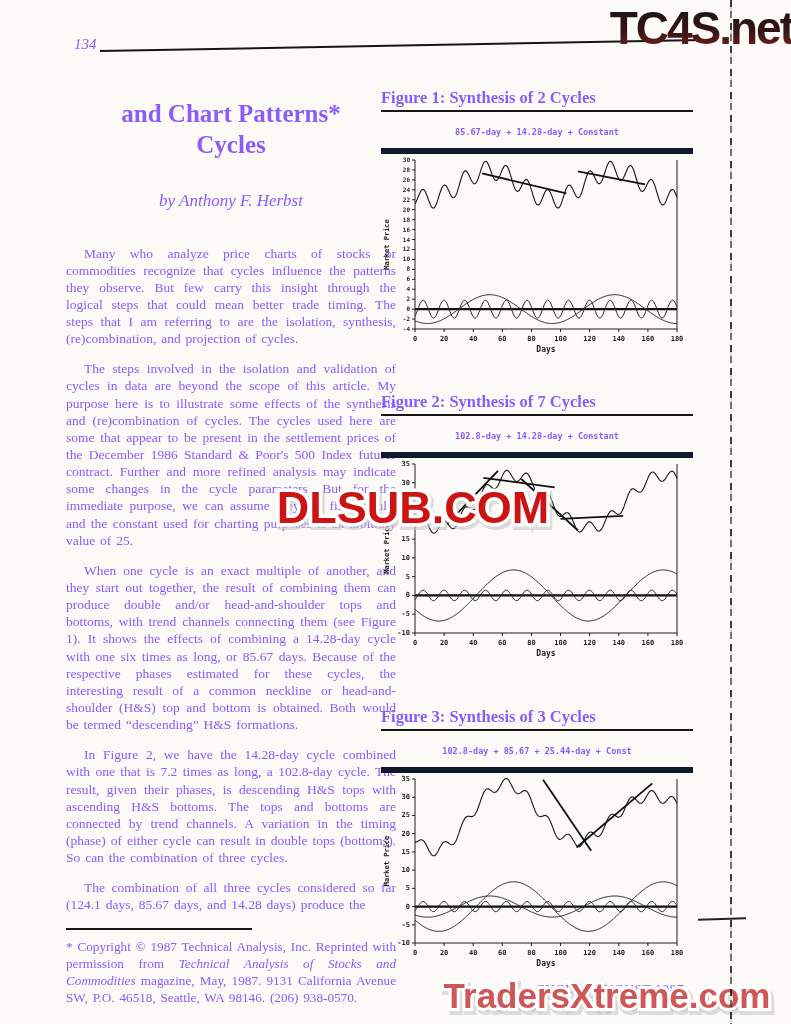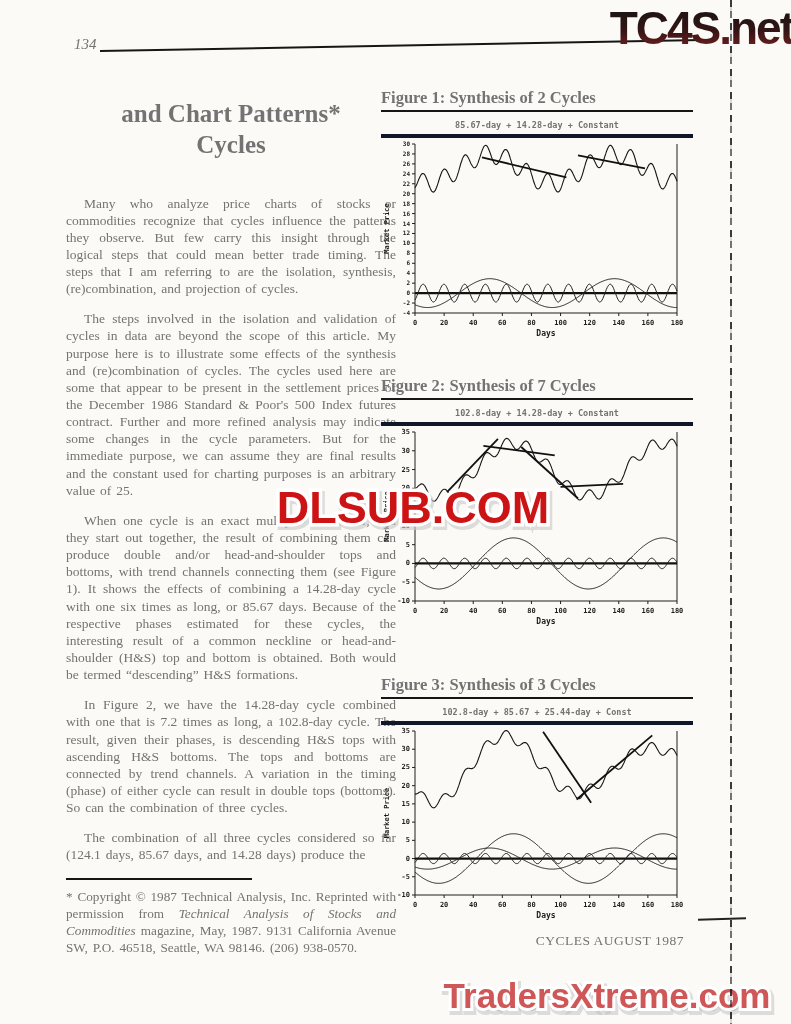--- a/index.html
+++ b/index.html
@@ -1,39 +1,39 @@
 <!DOCTYPE html>
 <html><head>
 <meta charset="utf-8">
 <style>
   html,body{margin:0;padding:0;background:#dedede;}
   .page{position:relative;width:791px;height:1024px;background:#fbfaf6;overflow:hidden;
-        font-family:"Liberation Serif",serif;color:#737373;}
+        font-family:"Liberation Serif",serif;color:#8b5cf6;}
   
   .page-number{position:absolute;left:74px;top:36px;font-size:15px;font-style:italic;}
   .header-title{position:absolute;left:428px;top:20px;font-size:26px;font-weight:bold;
         font-style:italic;letter-spacing:1px;white-space:nowrap;}
   .header-rule{position:absolute;left:100px;top:50px;width:602px;height:2px;background:#161616;
         transform:rotate(-1.05deg);transform-origin:left center;}
   
   .article{position:absolute;left:66px;top:92px;width:330px;}
   .article-title{font-size:25px;font-weight:bold;text-align:center;line-height:1.25;margin:6px 0 0 0;}
   .byline{font-size:17px;font-style:italic;text-align:center;margin-top:30px;}
   .body-copy{margin-top:34px;}
   .body-copy p{font-size:13.5px;line-height:1.27;text-align:justify;text-indent:18px;
         margin:0 0 13px 0;word-spacing:1.5px;}
   .footnote{margin-top:14px;}
   .footnote-rule{width:186px;height:2px;background:#161616;margin-bottom:8px;}
   .footnote p{font-size:13.2px;line-height:1.3;text-align:justify;margin:0;word-spacing:1.5px;}
   .footnote .it{font-style:italic;}
   
   .figures{position:absolute;left:381px;top:88px;width:315px;}
   .figure .fig-caption{font-size:16.5px;font-weight:bold;margin:0 0 2px 0;}
-  .fig-subtitle-row{border-top:2px solid #161616;border-bottom:4px solid #0f172a;
-        text-align:center;padding:2px 0;margin-right:3px;}
+  .fig-subtitle-row{border-top:2px solid #161616;border-bottom:6px solid #0f172a;
+        text-align:center;padding:9px 0;margin-right:3px;}
   .fig-subtitle{font-family:"DejaVu Sans Mono",monospace;font-size:8.5px;font-weight:bold;letter-spacing:0;}
   .figure svg{display:block;}
   .fig2{margin-top:33px;} .fig3{margin-top:44px;}
   .journal-footer{text-align:right;padding-right:12px;font-size:13.5px;margin-top:8px;letter-spacing:.5px;}
   
   .scan-line{position:absolute;left:730px;top:0;width:1.5px;height:1024px;
      background:repeating-linear-gradient(180deg,rgba(25,25,25,.85) 0 7px,rgba(25,25,25,.15) 7px 11px,
      rgba(25,25,25,.6) 11px 18px,rgba(25,25,25,0) 18px 23px);}
   .scan-mark{position:absolute;left:698px;top:918px;width:48px;height:2px;background:#222;transform:rotate(-2deg);}
   
@@ -59,20 +59,21 @@
       </linearGradient>
     </defs>
     <text x="198" y="44" text-anchor="end" font-family="Liberation Sans, sans-serif" font-size="46" font-weight="bold" letter-spacing="-2" fill="url(#wmgrad)">TC4S.net</text>
   </svg>
 
   <div class="article">
     <div class="article-title">
       <div>and Chart Patterns*</div>
       <div>Cycles</div>
     </div>
+    <div class="byline">by Anthony F. Herbst</div>
     <div class="body-copy">
       <p>Many who analyze price charts of stocks or commodities recognize that cycles influence the patterns they observe. But few carry this insight through the logical steps that could mean better trade timing. The steps that I am referring to are the isolation, synthesis, (re)combination, and projection of cycles.</p>
       <p>The steps involved in the isolation and validation of cycles in data are beyond the scope of this article. My purpose here is to illustrate some effects of the synthesis and (re)combination of cycles. The cycles used here are some that appear to be present in the settlement prices of the December 1986 Standard &amp; Poor's 500 Index futures contract. Further and more refined analysis may indicate some changes in the cycle parameters. But for the immediate purpose, we can assume they are final results and the constant used for charting purposes is an arbitrary value of 25.</p>
       <p>When one cycle is an exact multiple of another, and they start out together, the result of combining them can produce double and/or head-and-shoulder tops and bottoms, with trend channels connecting them (see Figure 1). It shows the effects of combining a 14.28-day cycle with one six times as long, or 85.67 days. Because of the respective phases estimated for these cycles, the interesting result of a common neckline or head-and-shoulder (H&amp;S) top and bottom is obtained. Both would be termed “descending” H&amp;S formations.</p>
       <p>In Figure 2, we have the 14.28-day cycle combined with one that is 7.2 times as long, a 102.8-day cycle. The result, given their phases, is descending H&amp;S tops with ascending H&amp;S bottoms. The tops and bottoms are connected by trend channels. A variation in the timing (phase) of either cycle can result in double tops (bottoms). So can the combination of three cycles.</p>
       <p>The combination of all three cycles considered so far (124.1 days, 85.67 days, and 14.28 days) produce the</p>
     </div>
     <div class="footnote">
       <div class="footnote-rule"></div>
       <p>

